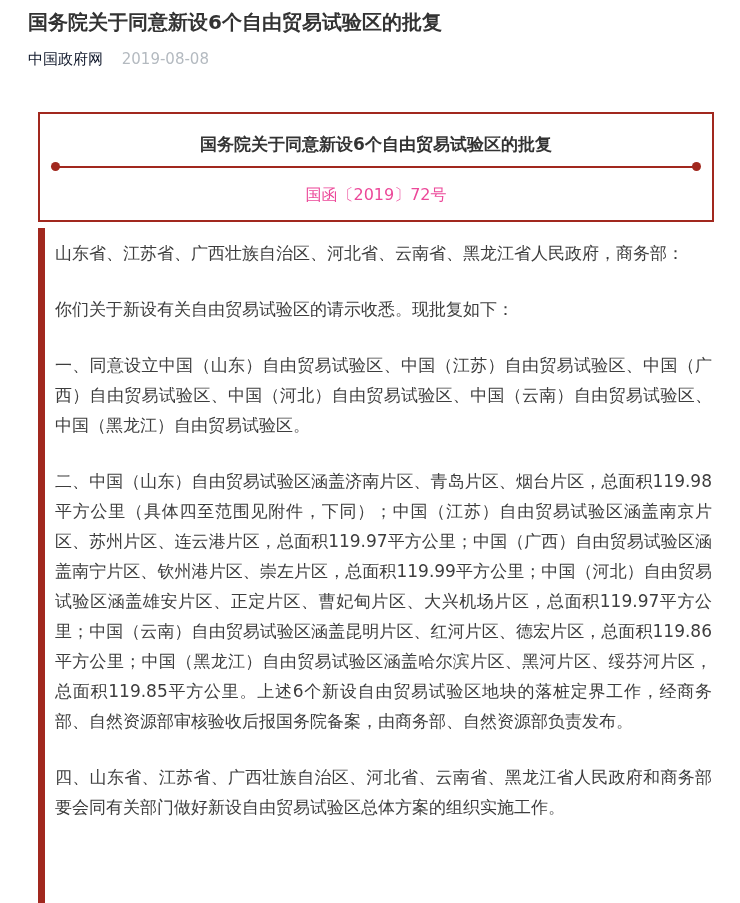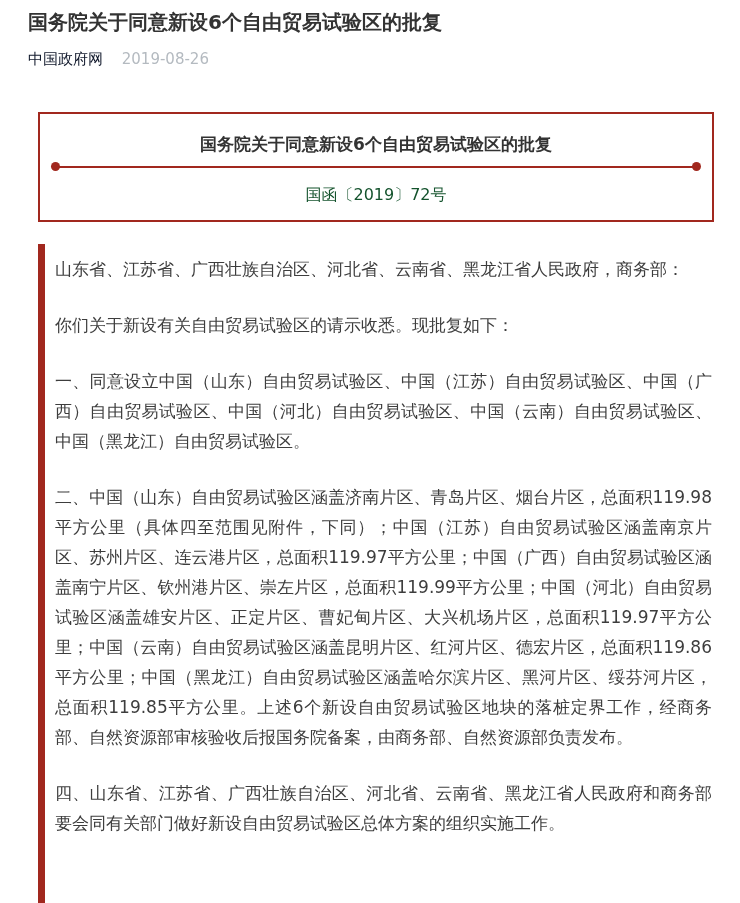--- a/index.html
+++ b/index.html
@@ -74,27 +74,27 @@
   }
   .divider::before { left: -1px; }
   .divider::after  { right: -1px; }
   .doc-number {
     position: absolute;
     top: 71px;
     left: 0;
     width: 100%;
     text-align: center;
     font-size: 16px;
-    color: #14532d;
+    color: #ec4899;
   }
 
   .content {
     position: absolute;
     left: 38px;
-    top: 244px;
+    top: 228px;
     bottom: 0;
     width: 676px;
     border-left: 7px solid #a1281e;
     padding: 10px 2px 0 10px;
   }
   .content p {
     font-size: 17px;
     line-height: 30px;
     color: #3d3d3d;
     margin: 0 0 26px 0;
@@ -103,21 +103,21 @@
 </style>
 </head>
 <body>
 
 <div class="page">
 
   <h1 class="article-title">国务院关于同意新设6个自由贸易试验区的批复</h1>
 
   <div class="meta">
     <span class="source">中国政府网</span>
-    <span class="date">2019-08-26</span>
+    <span class="date">2019-08-08</span>
   </div>
 
   <div class="doc-box">
     <div class="doc-title">国务院关于同意新设6个自由贸易试验区的批复</div>
     <div class="divider"></div>
     <div class="doc-number">国函〔2019〕72号</div>
   </div>
 
   <div class="content">
     <p>山东省、江苏省、广西壮族自治区、河北省、云南省、黑龙江省人民政府，商务部：</p>

